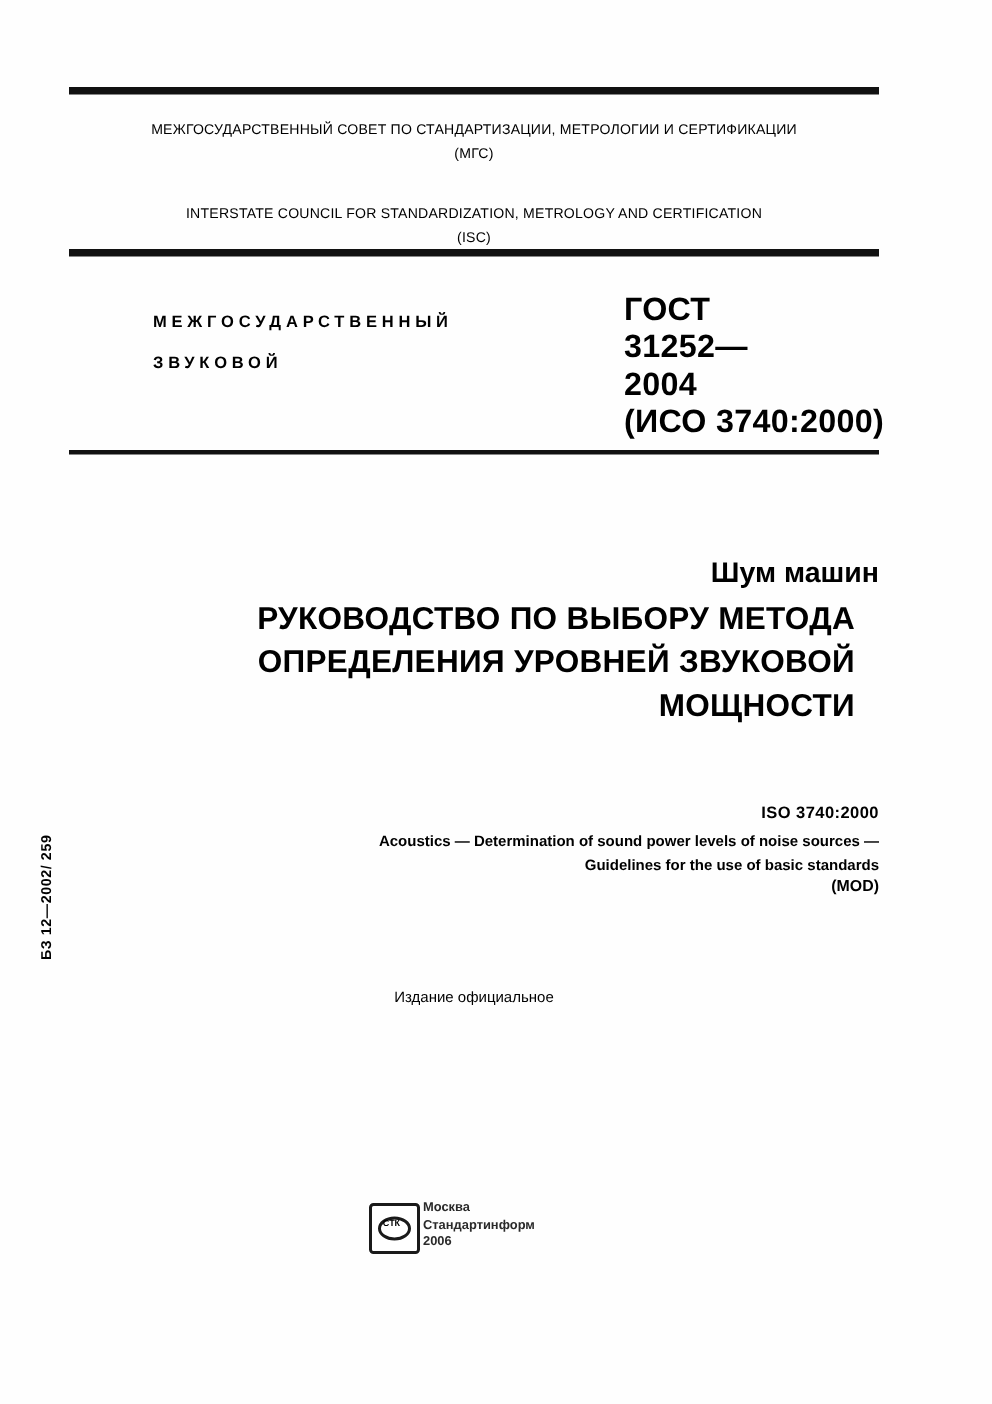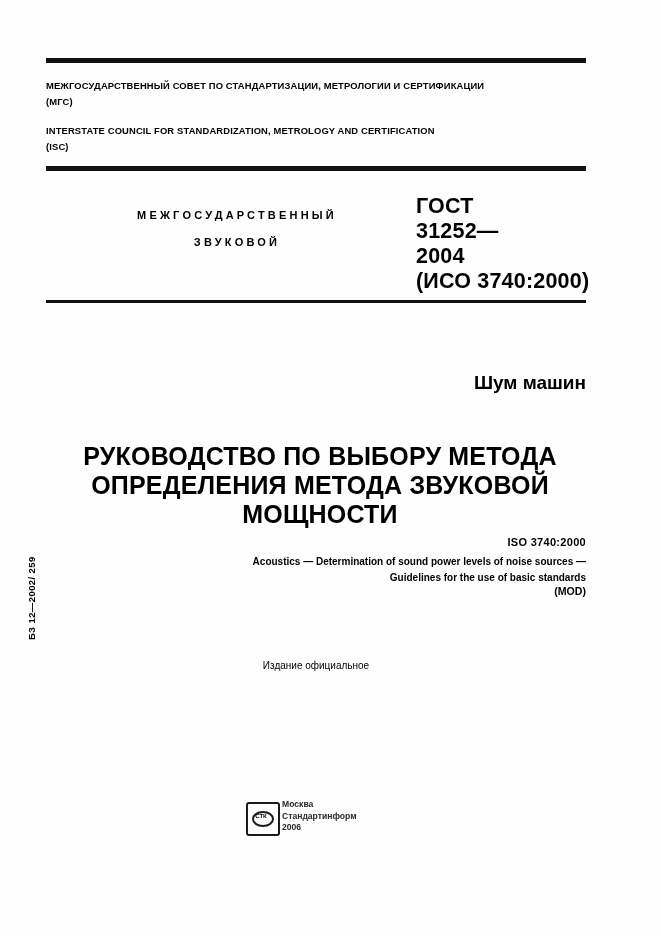--- a/index.html
+++ b/index.html
@@ -35,42 +35,42 @@
   }
   .rule-bot {
     left: 46px; top: 300px; width: 540px; height: 3px;
   }
 
   
   .council {
     position: absolute;
     left: 46px; top: 78px;
     width: 540px;
-    text-align: left;
+    text-align: center;
     font-size: 9.4px;
-    font-weight: bold;
+    font-weight: normal;
     line-height: 16px;
     letter-spacing: 0.15px;
   }
   .council .line2 {
-    margin-top: 13px;
+    margin-top: 24px;
   }
 
   
   .band {
     position: absolute;
     left: 46px; top: 186px;
     width: 540px;
     height: 110px;
   }
   .std-type {
     position: absolute;
     left: 56px; top: 16px;
     width: 270px;
-    text-align: center;
+    text-align: left;
     font-size: 11px;
     font-weight: bold;
     letter-spacing: 3.2px;
     line-height: 27px;
   }
   .std-number {
     position: absolute;
     left: 370px; top: 8px;
     width: 220px;
     font-size: 21.5px;
@@ -83,24 +83,24 @@
   .title-small {
     position: absolute;
     left: 46px; top: 372px;
     width: 540px;
     text-align: right;
     font-size: 19px;
     font-weight: bold;
   }
   .title-main {
     position: absolute;
-    left: 70px; top: 442px;
+    left: 70px; top: 398px;
     width: 500px;
-    text-align: center;
-    font-size: 25px;
+    text-align: right;
+    font-size: 21px;
     font-weight: bold;
     line-height: 29px;
     letter-spacing: 0.2px;
   }
 
   
   .iso-block {
     position: absolute;
     left: 46px; top: 536px;
     width: 540px;
@@ -213,21 +213,21 @@
       <div>(ИСО 3740:2000)</div>
     </div>
   </div>
 
   <div class="rule rule-bot"></div>
 
   <div class="title-small">Шум машин</div>
 
   <div class="title-main">
     <div>РУКОВОДСТВО ПО ВЫБОРУ МЕТОДА</div>
-    <div>ОПРЕДЕЛЕНИЯ МЕТОДА ЗВУКОВОЙ</div>
+    <div>ОПРЕДЕЛЕНИЯ УРОВНЕЙ ЗВУКОВОЙ</div>
     <div>МОЩНОСТИ</div>
   </div>
 
   <div class="iso-block">
     <div class="iso-title">ISO  3740:2000</div>
     <div class="iso-desc">
       <div>Acoustics — Determination of sound power levels of noise sources —</div>
       <div>Guidelines for the use of basic standards</div>
     </div>
     <div class="iso-mod">(MOD)</div>

